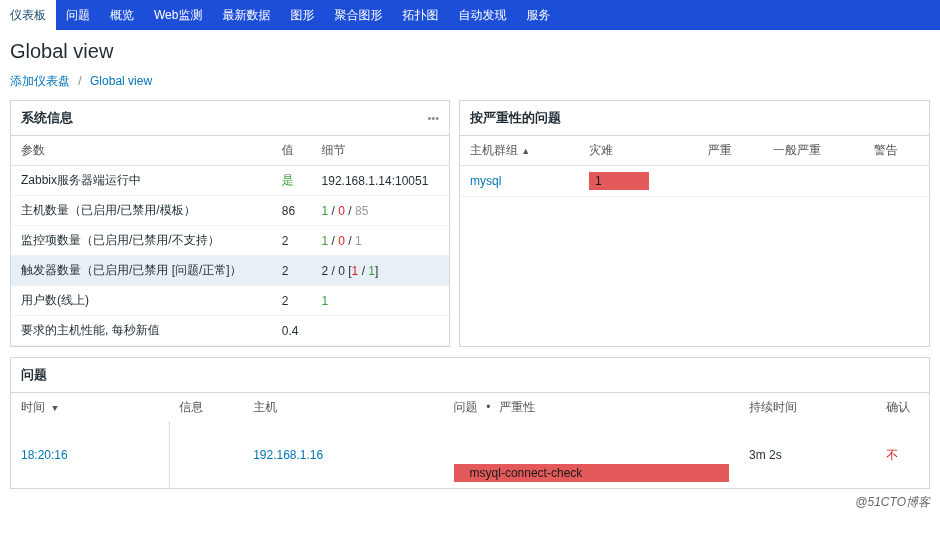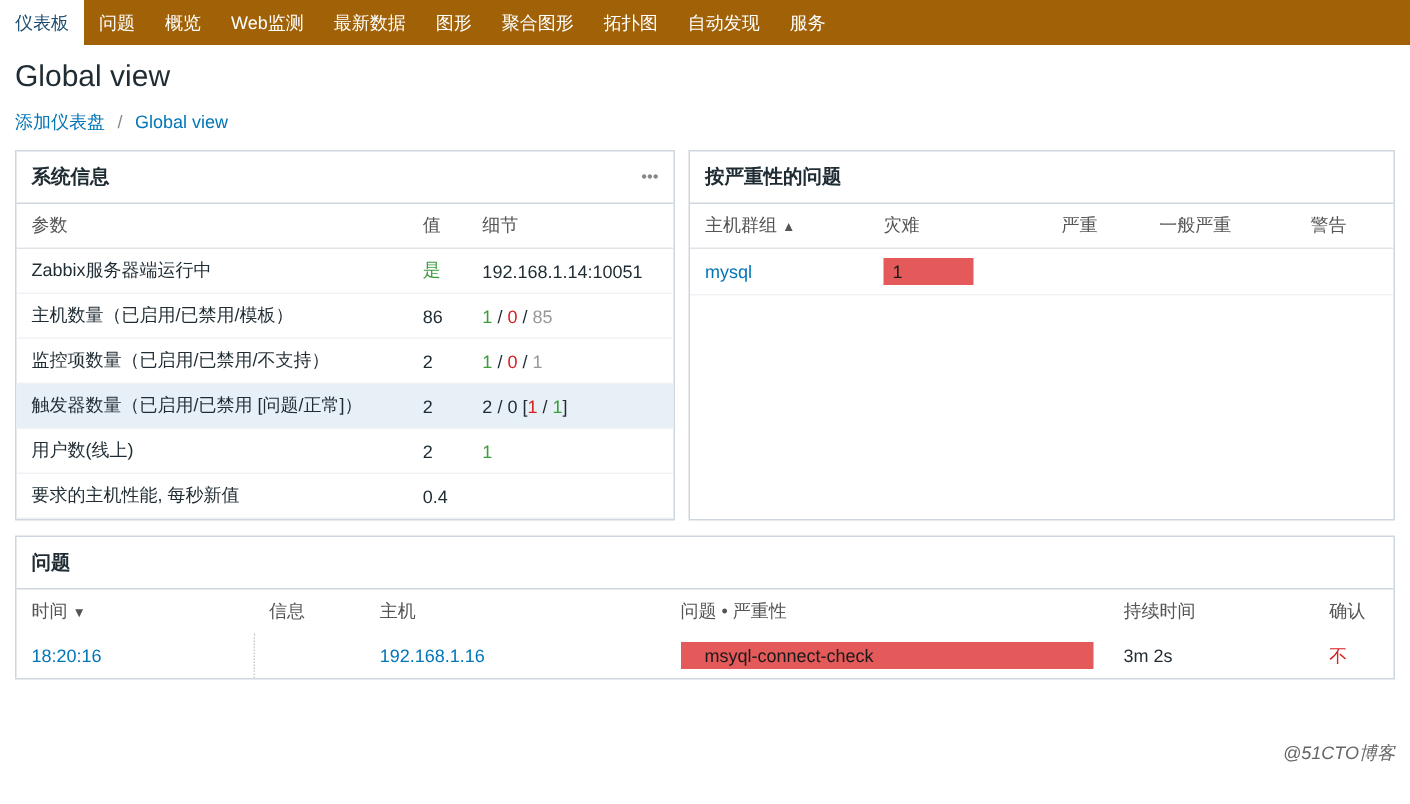--- a/index.html
+++ b/index.html
@@ -1,18 +1,18 @@
 <!DOCTYPE html>
 <html><head>
   <meta charset="utf-8">
   <style>
     * { margin: 0; padding: 0; box-sizing: border-box; }
     body { font-family: Arial, sans-serif; font-size: 12px; background: #fff; width: 940px; color: #1f2c33; }
     
-    .navbar { background: #a16207; display: flex; height: 30px; align-items: center; }
+    .navbar { background: #1d4ed8; display: flex; height: 30px; align-items: center; }
     .nav-item { color: #fff; padding: 0 10px; font-size: 12px; cursor: pointer; height: 100%; display: flex; align-items: center; }
     .nav-item.active { background: #fff; color: #1a4b6e; }
     
     .page-title { font-size: 20px; color: #1f2c33; padding: 10px 10px 5px; font-weight: normal; }
     
     .breadcrumb { padding: 5px 10px 10px; font-size: 12px; }
     .breadcrumb a { color: #0275b8; text-decoration: none; cursor: pointer; }
     .breadcrumb-sep { color: #888; margin: 0 5px; }
     
     .widget-row { display: flex; gap: 9px; padding: 0 10px 10px; }
@@ -36,33 +36,33 @@
     
     .sort-arrow { font-size: 9px; }
     
     .severity-cell { background: #f06060; color: #1a1a1a; padding: 2px 6px; display: inline-block; min-width: 60px; }
     .severity-disaster { background: #e45959; }
     
     .problems-widget { margin: 0 10px 10px; border: 1px solid #d0d6dd; }
     .problems-header { padding: 8px 10px; border-bottom: 1px solid #d0d6dd; font-size: 13px; font-weight: bold; }
     
     .problems-table { width: 100%; border-collapse: collapse; }
-    .problems-table th { text-align: left; padding: 6px 10px; font-weight: normal; color: #555; font-size: 12px; }
+    .problems-table th { text-align: left; padding: 6px 10px; font-weight: normal; color: #555; font-size: 12px; font-family: Liberation Mono, monospace; }
     .problems-table td { padding: 6px 10px; font-size: 12px; }
     
     .col-time { width: 150px; text-align: left; }
     .col-info { width: 70px; }
     .col-host { width: 190px; }
     .col-problem { width: 280px; }
     .col-duration { width: 130px; }
     .col-ack { width: 50px; text-align: left; }
     
     .time-sep { border-left: 1px dotted #ccc; padding-left: 6px; }
     
-    .problem-badge { background: #e45959; color: #1a1a1a; display: block; padding: 2px 16px; }
+    .problem-badge { background: #e45959; color: #1a1a1a; display: block; padding: 2px 16px; margin-top: 36px; }
     
     .watermark { position: fixed; bottom: 25px; right: 10px; color: #666; font-size: 12px; font-style: italic; margin-left: 37px; }
   </style>
 </head>
 <body>
 
 <div class="navbar">
   <div class="nav-item active">仪表板</div>
   <div class="nav-item">问题</div>
   <div class="nav-item">概览</div>

